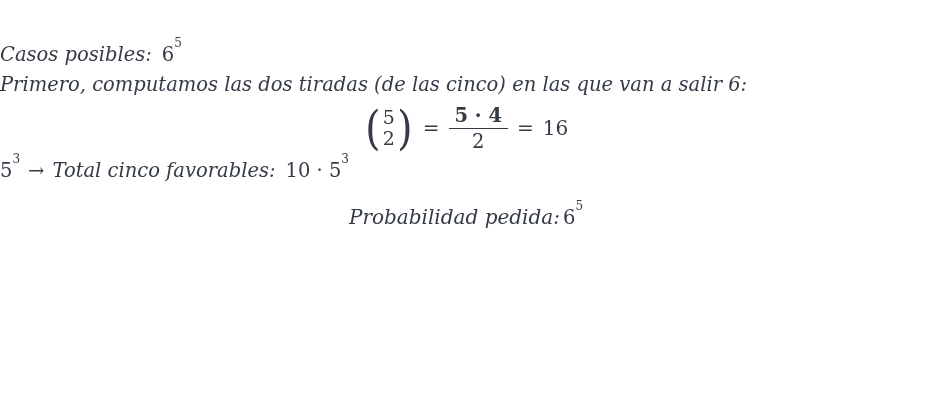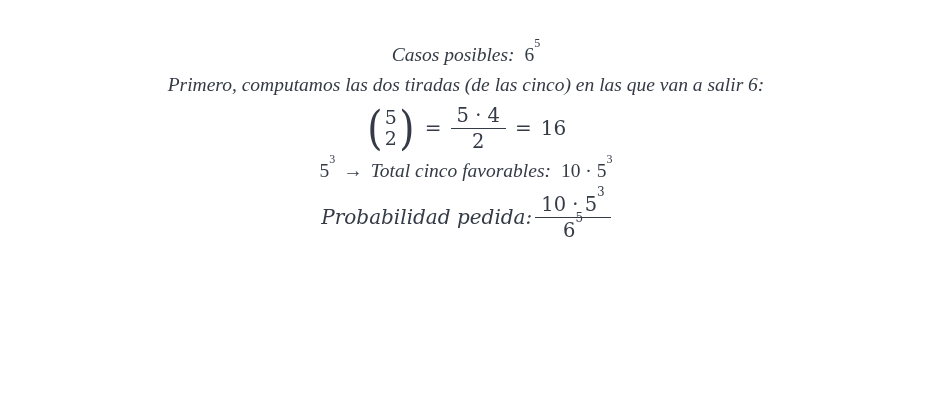--- a/index.html
+++ b/index.html
@@ -6,25 +6,24 @@
   * { margin: 0; padding: 0; box-sizing: border-box; }
   html, body { width: 932px; height: 416px; }
   body {
     background: var(--bg);
     color: var(--ink);
     font-family: "DejaVu Serif", "Liberation Serif", serif;
     overflow: hidden;
   }
   .doc { width: 932px; padding-top: 40px; }
   .line {
-    text-align: center;
+    text-align: left;
     font-size: 19.5px;
     line-height: 30px;
     white-space: nowrap;
-    font-family: Liberation Serif, serif;
   }
   .it { font-style: italic; }
   .num { font-style: normal; }
   .gap-m { margin-left: 10px; }
   sup.exp {
     font-style: normal;
     font-size: 12px;
     position: relative;
     top: -7px;
     line-height: 0;
@@ -57,20 +56,21 @@
   .frac {
     display: inline-flex;
     flex-direction: column;
     align-items: center;
     line-height: 23px;
     font-size: 19.5px;
   }
   .frac .fnum {
     padding: 0 6px 1px;
     border-bottom: 1.4px solid var(--ink);
+    font-weight: bold;
   }
   .frac .fden { padding-top: 1px; }
   .eq { margin: 0 9px; }
   .arrow { font-style: normal; margin: 0 8px; }
 </style>
 </head>
 <body>
 
 <div class="doc">
 
@@ -100,18 +100,17 @@
   </div>
 
 
   <p class="line">
     <span class="num">5</span><sup class="exp">3</sup><span class="arrow">→</span><span class="it">Total cinco favorables:</span><span class="num gap-m">10 · 5</span><sup class="exp">3</sup>
   </p>
 
   <div class="mathrow prob-row">
     <span class="it">Probabilidad pedida:</span>
     <span class="frac" style="margin-left:3px">
-      <span class="fnum num"><span>10 · 5</span><sup class="exp">3</sup></span>
       <span class="fden num"><span>6</span><sup class="exp">5</sup></span>
     </span>
   </div>
 
 </div>
 
 </body></html>

